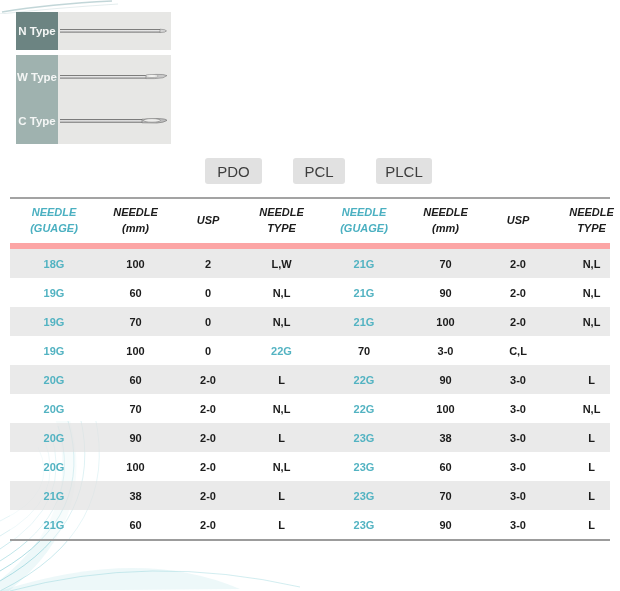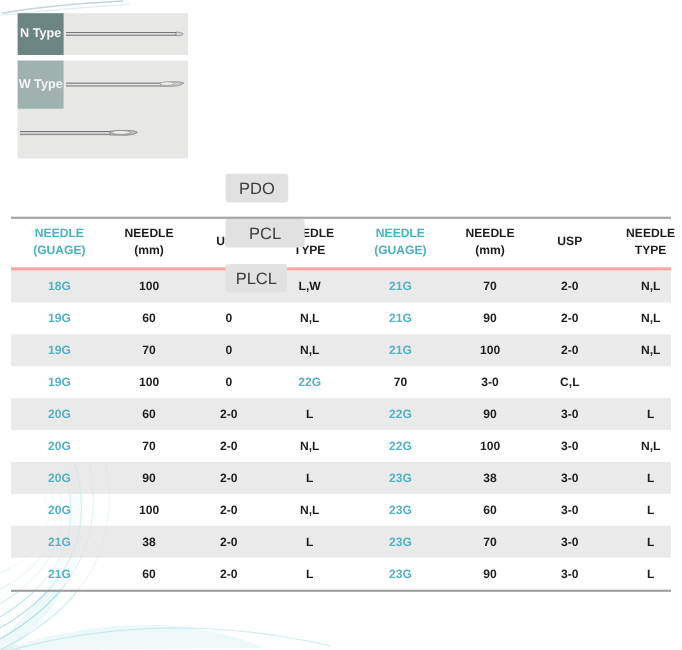--- a/index.html
+++ b/index.html
@@ -18,33 +18,33 @@
   .nd-label{width:42px;display:flex;align-items:center;justify-content:center;
     color:#f4f6f5;font-size:11.5px;font-weight:bold;flex:0 0 42px;}
   .nd-art{flex:1;background:#e7e7e5;display:flex;align-items:center;padding-left:2px;}
   #nd-block-n{height:38px;margin-bottom:5px;}
   #nd-block-n .nd-label{background:#6c8482;}
   #nd-block-wcl .nd-row{height:44.3px;justify-content:center;}
   #nd-block-wcl .nd-label{background:#9fb2af;}
   .needle-svg{display:block;}
 
   
-  #tabs{position:absolute;left:205px;top:158px;display:flex;gap:15px;z-index:2;flex-direction:column;}
+  #tabs{position:absolute;left:205px;top:158px;display:flex;gap:31px;z-index:2;}
   .tab-btn{height:26px;background:#e1e1e1;border:none;border-radius:3px;
     color:#3d3d3d;font-size:15px;font-family:"Liberation Sans",sans-serif;
     display:flex;align-items:center;justify-content:center;cursor:pointer;padding:0;}
   #tab-pdo{width:57px;}
-  #tab-pcl{width:72px;}
+  #tab-pcl{width:52px;}
   #tab-plcl{width:56px;}
 
   
   #spec-table{position:absolute;left:10px;top:197px;width:600px;z-index:1;
     border-top:2px solid #a3a3a3;border-bottom:2px solid #9c9c9c;}
   .thead{display:grid;grid-template-columns:88px 75px 70px 77px 88px 75px 70px 77px;
-    height:44px;border-bottom:3px solid #fca5a5;background:rgba(255,255,255,0.65);}
+    height:44px;border-bottom:6px solid #fca5a5;background:rgba(255,255,255,0.65);font-style:italic;}
   .hcell{display:flex;flex-direction:column;align-items:center;justify-content:center;
     font-size:11px;font-weight:bold;color:#1c1c1c;line-height:1.45;}
   .hcell.accent{color:#4bb0c1;}
   .hline:empty{display:none;}
   #table-body{display:block;}
   .trow{display:grid;grid-template-columns:88px 75px 70px 77px 88px 75px 70px 77px;height:29px;}
   .trow:nth-child(odd){background:rgba(230,230,230,0.85);}
   .trow:nth-child(even){background:rgba(255,255,255,0.55);}
   .cell{display:flex;align-items:center;justify-content:center;
     font-size:11px;font-weight:bold;color:#1c1c1c;}
@@ -95,20 +95,21 @@
         <div class="nd-label">W Type</div>
         <div class="nd-art">
           <svg class="needle-svg" width="108" height="12" viewBox="0 0 108 12">
             <rect x="0" y="4.2" width="86" height="3.4" fill="url(#rod)"></rect>
             <path d="M86,4.2 L96,3.4 Q104,3 107,4.6 L103,6.8 Q94,8 86,7.6 Z" fill="#c9c9c9" stroke="#6a6a6a" stroke-width="0.5"></path>
             <ellipse cx="92" cy="5" rx="6.5" ry="1.5" fill="#f2f2f0" stroke="#8a8a8a" stroke-width="0.5"></ellipse>
           </svg>
         </div>
       </div>
       <div class="nd-row">
+        <div class="nd-label">C Type</div>
         <div class="nd-art">
           <svg class="needle-svg" width="108" height="12" viewBox="0 0 108 12">
             <rect x="0" y="4.2" width="82" height="3.6" fill="url(#rod)"></rect>
             <path d="M82,4.2 L98,3.6 Q106,3.6 107,5.4 Q104,7.6 97,8 L82,7.8 Z" fill="#bdbdbd" stroke="#5f5f5f" stroke-width="0.5"></path>
             <ellipse cx="92" cy="5.4" rx="8.5" ry="1.8" fill="#ededeb" stroke="#7a7a7a" stroke-width="0.6"></ellipse>
           </svg>
         </div>
       </div>
     </div>
   </div>

